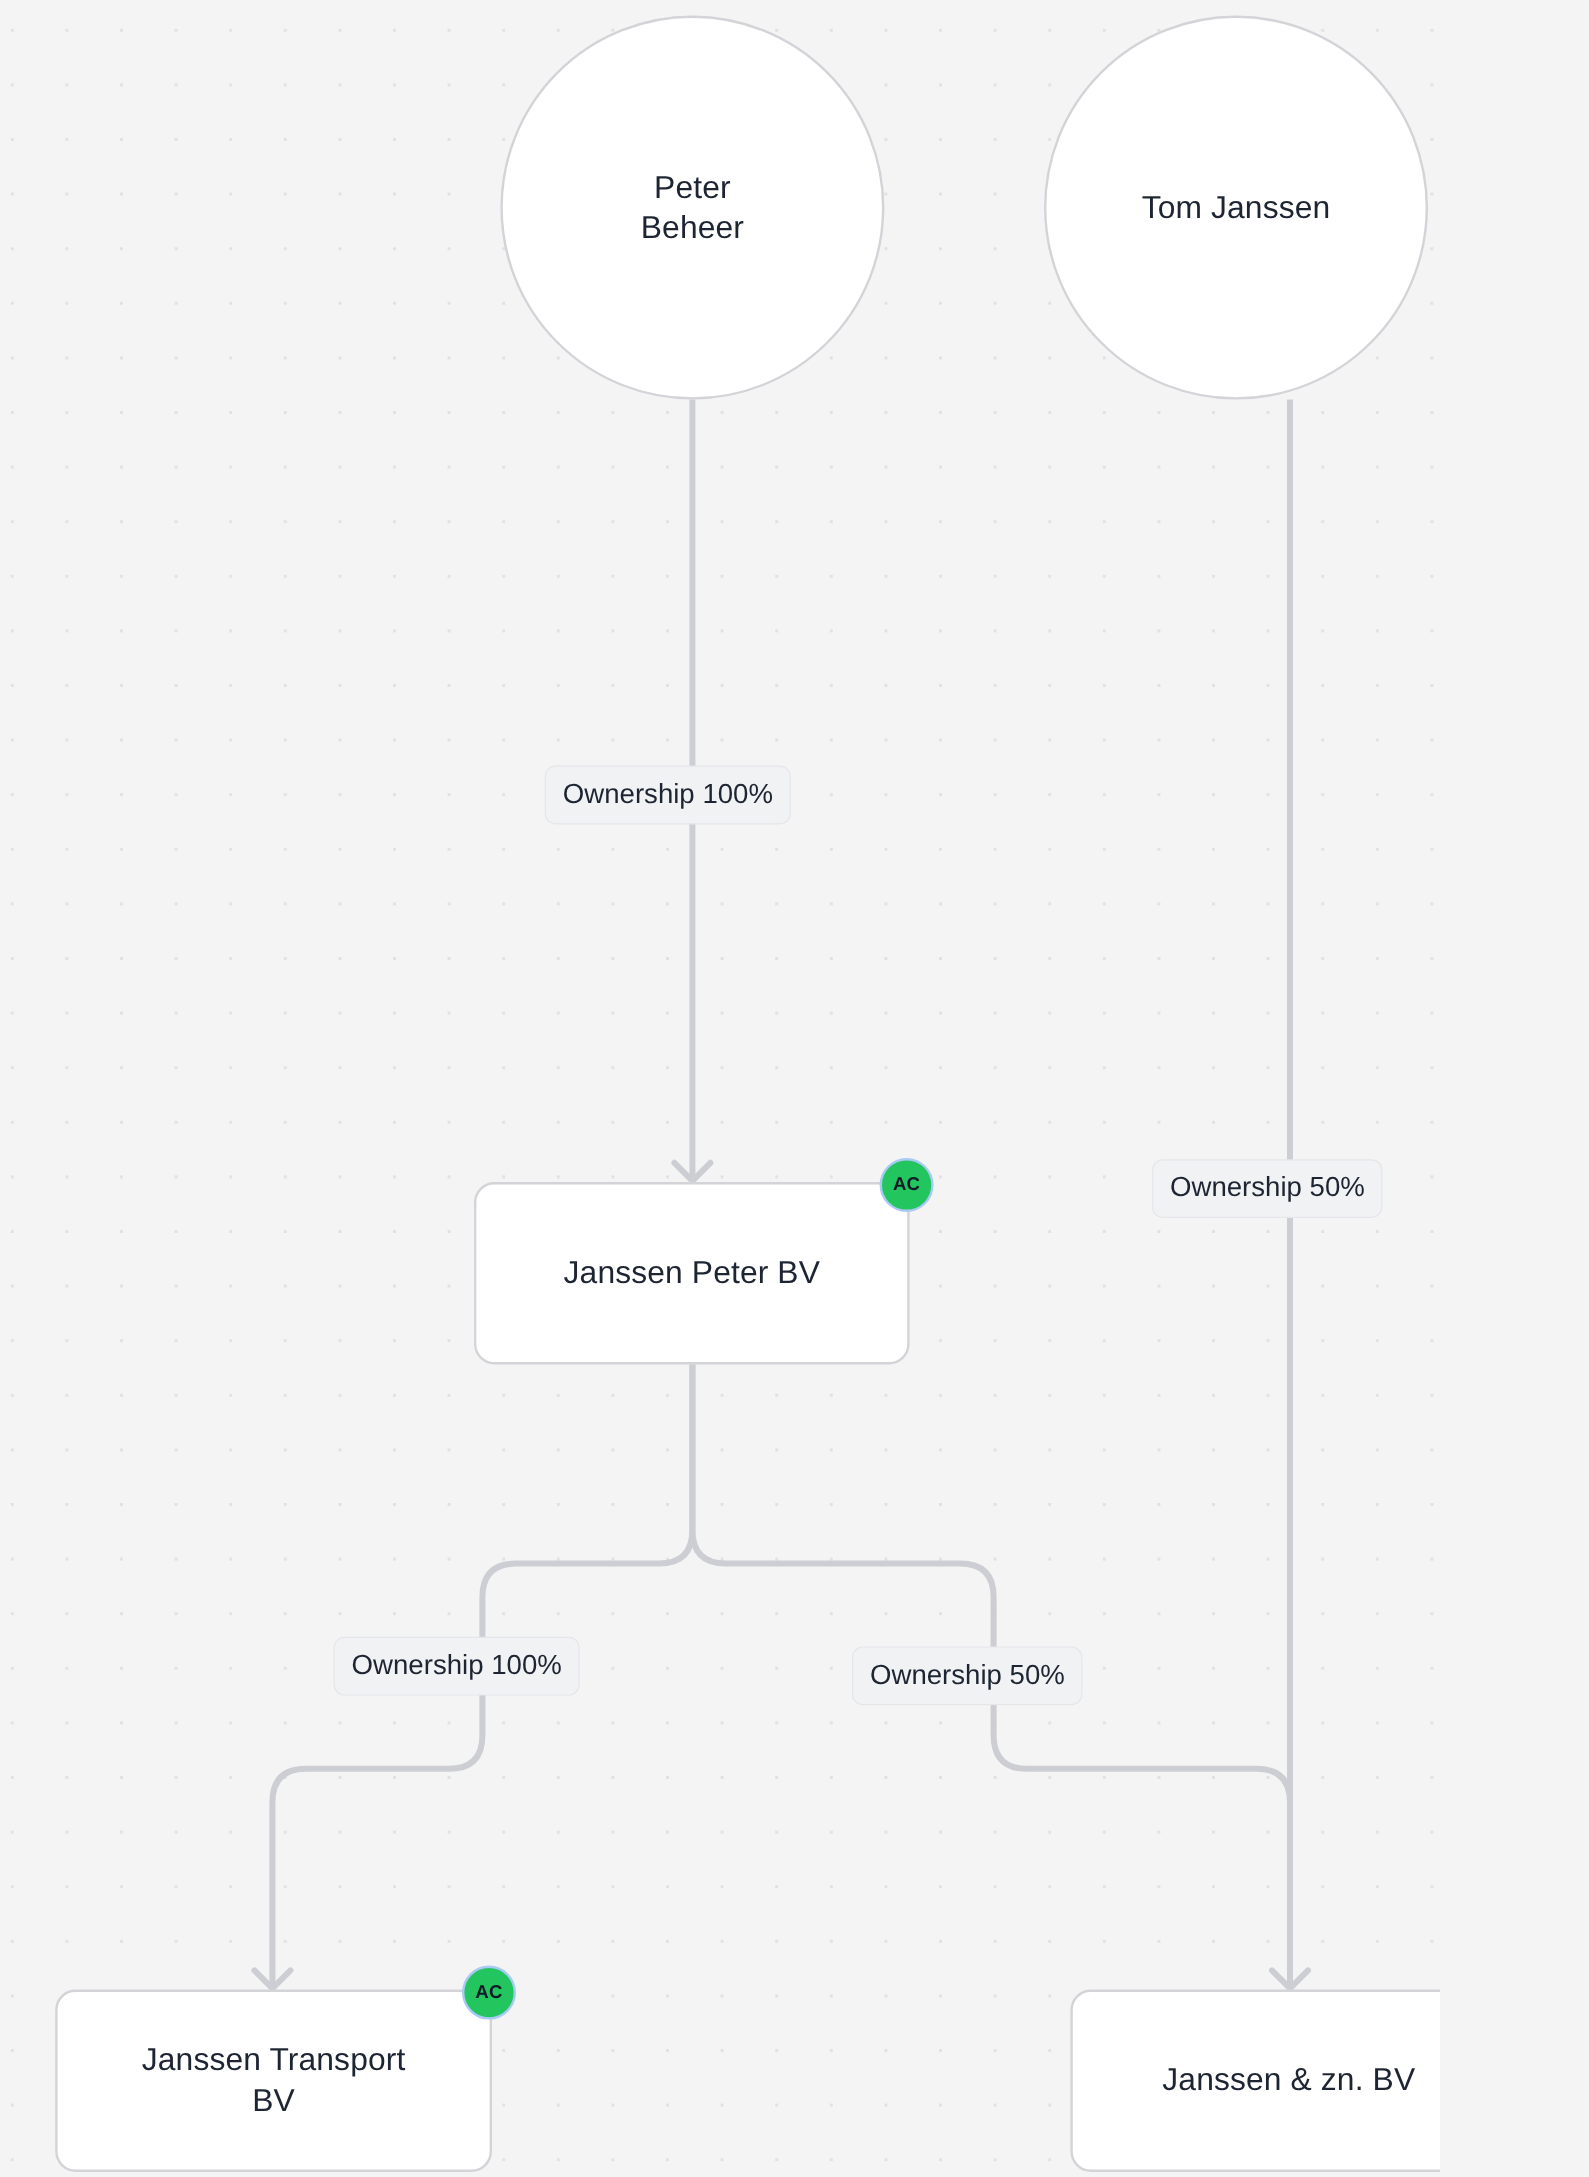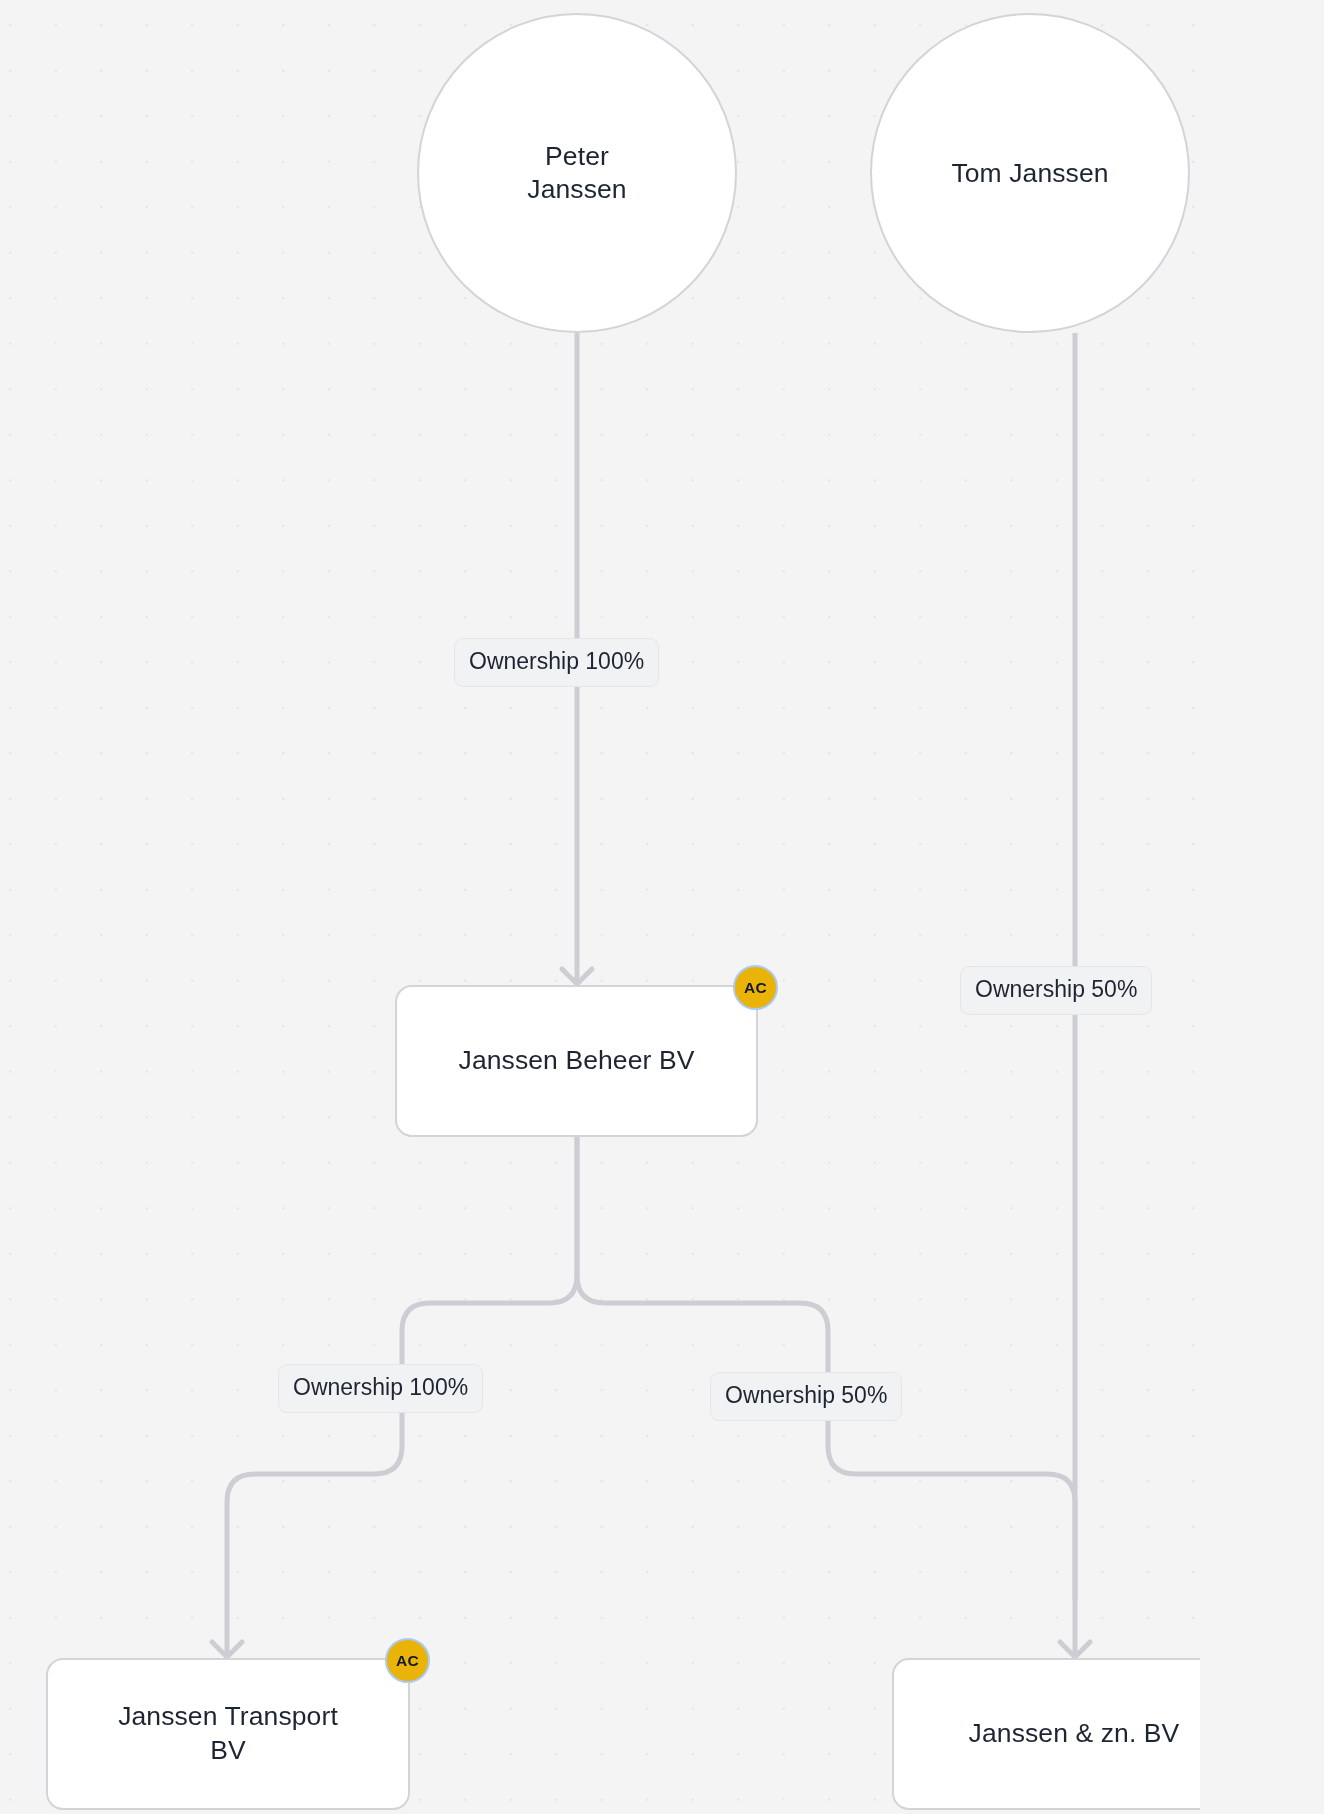--- a/index.html
+++ b/index.html
@@ -73,21 +73,21 @@
   }
 
   .node-label { display: block; }
 
   
   .ac-badge {
     position: absolute;
     width: 45px;
     height: 45px;
     border-radius: 50%;
-    background: #eab308;
+    background: #22c55e;
     border: 2px solid #a9caf3;
     display: flex;
     align-items: center;
     justify-content: center;
     font-size: 15.5px;
     font-weight: bold;
     color: #111827;
     letter-spacing: 0.2px;
     top: -22px;
     right: -22px;
@@ -154,33 +154,33 @@
                Q 828 1474 856 1474
                L 1047 1474
                Q 1075 1474 1075 1502
                L 1075 1600" fill="none" stroke="#cdced3" stroke-width="5" stroke-linecap="butt" stroke-linejoin="round"></path>
     </g>
   </svg>
 
   <div class="person-node" style="left:417px; top:13px;">
     <div>
       <span class="node-label">Peter</span>
-      <span class="node-label">Janssen</span>
+      <span class="node-label">Beheer</span>
     </div>
   </div>
 
   <div class="person-node" style="left:870px; top:13px;">
     <div>
       <span class="node-label">Tom Janssen</span>
     </div>
   </div>
 
   <div class="company-node" style="left:395px; top:985px; width:363px; height:152px;">
     <div>
-      <span class="node-label">Janssen Beheer BV</span>
+      <span class="node-label">Janssen Peter BV</span>
     </div>
     <span class="ac-badge">AC</span>
   </div>
 
   <div class="company-node" style="left:46px; top:1658px; width:364px; height:152px;">
     <div>
       <span class="node-label">Janssen Transport</span>
       <span class="node-label">BV</span>
     </div>
     <span class="ac-badge">AC</span>

